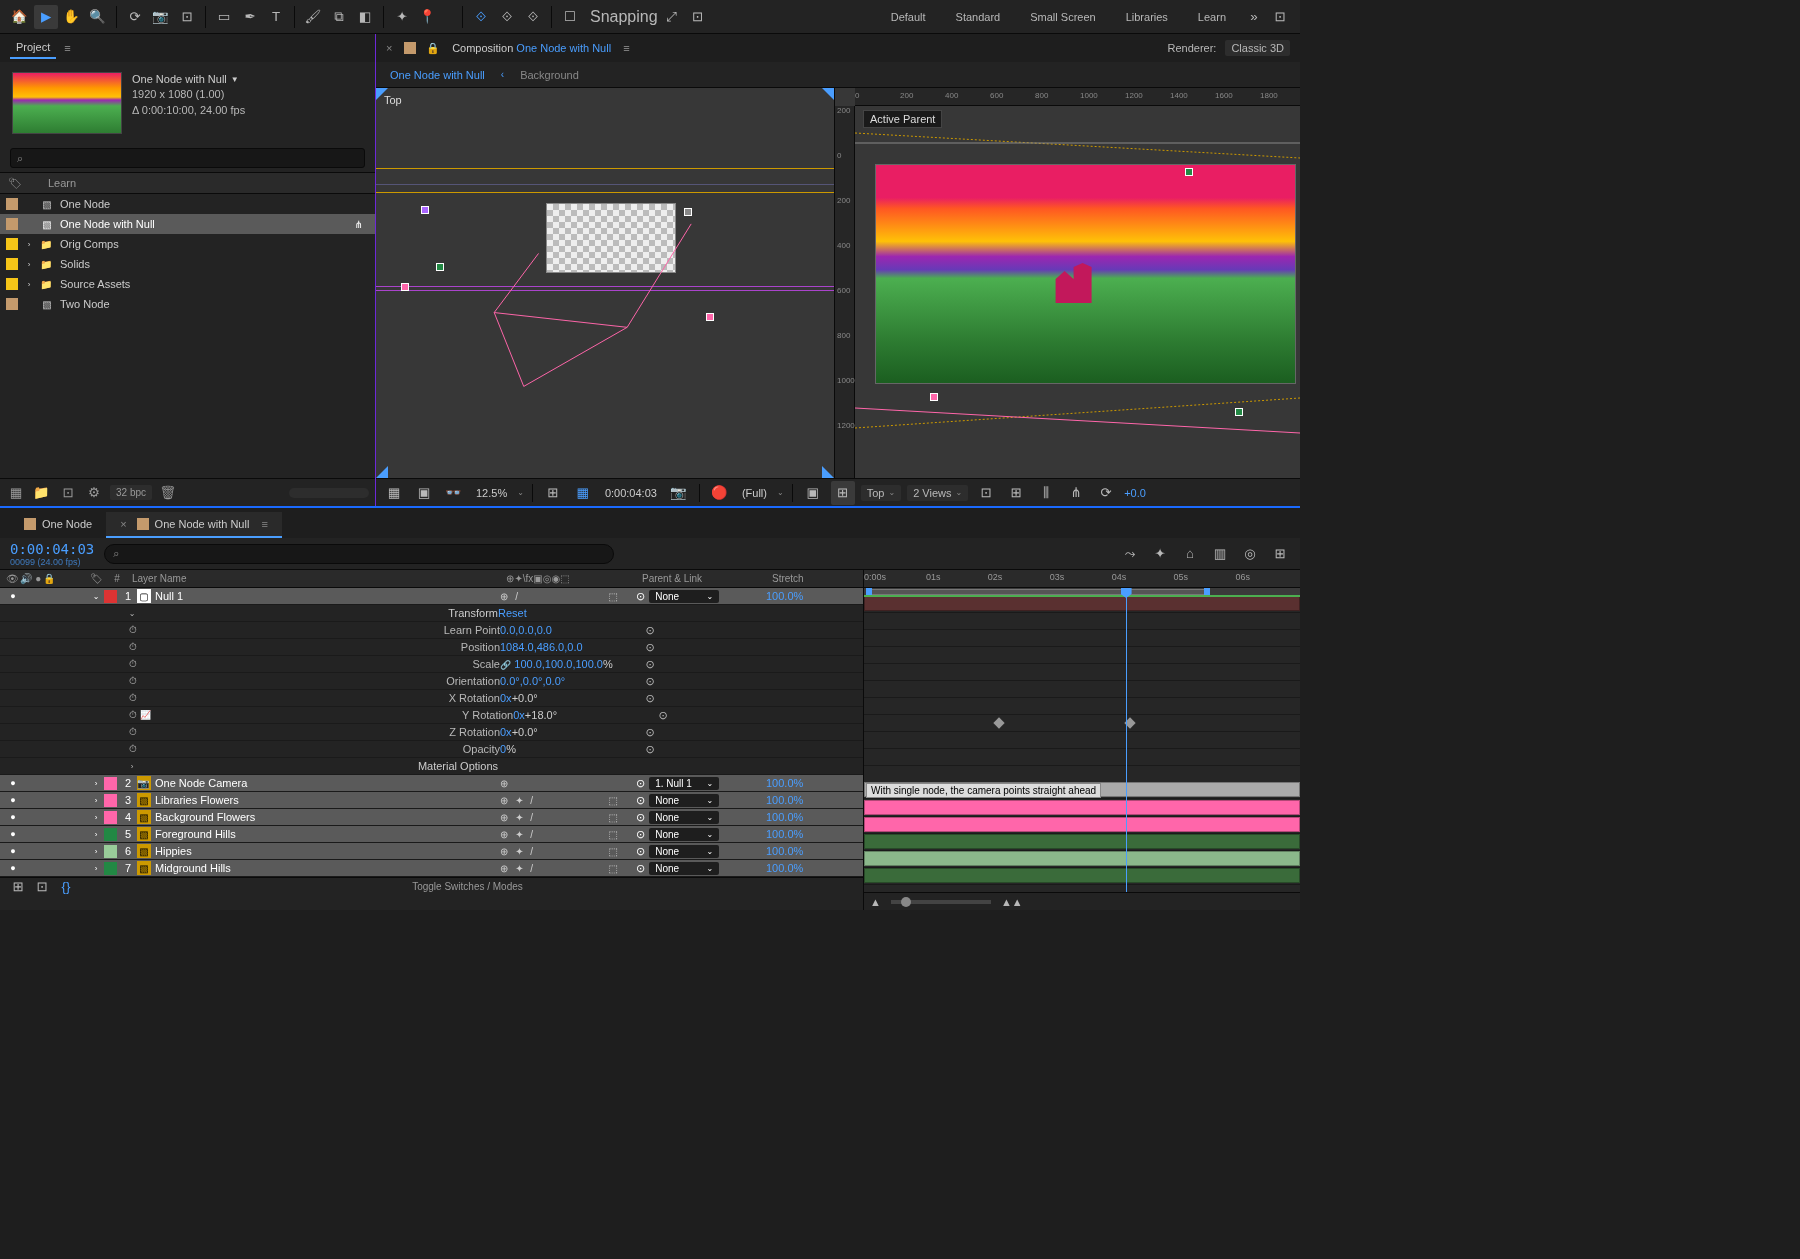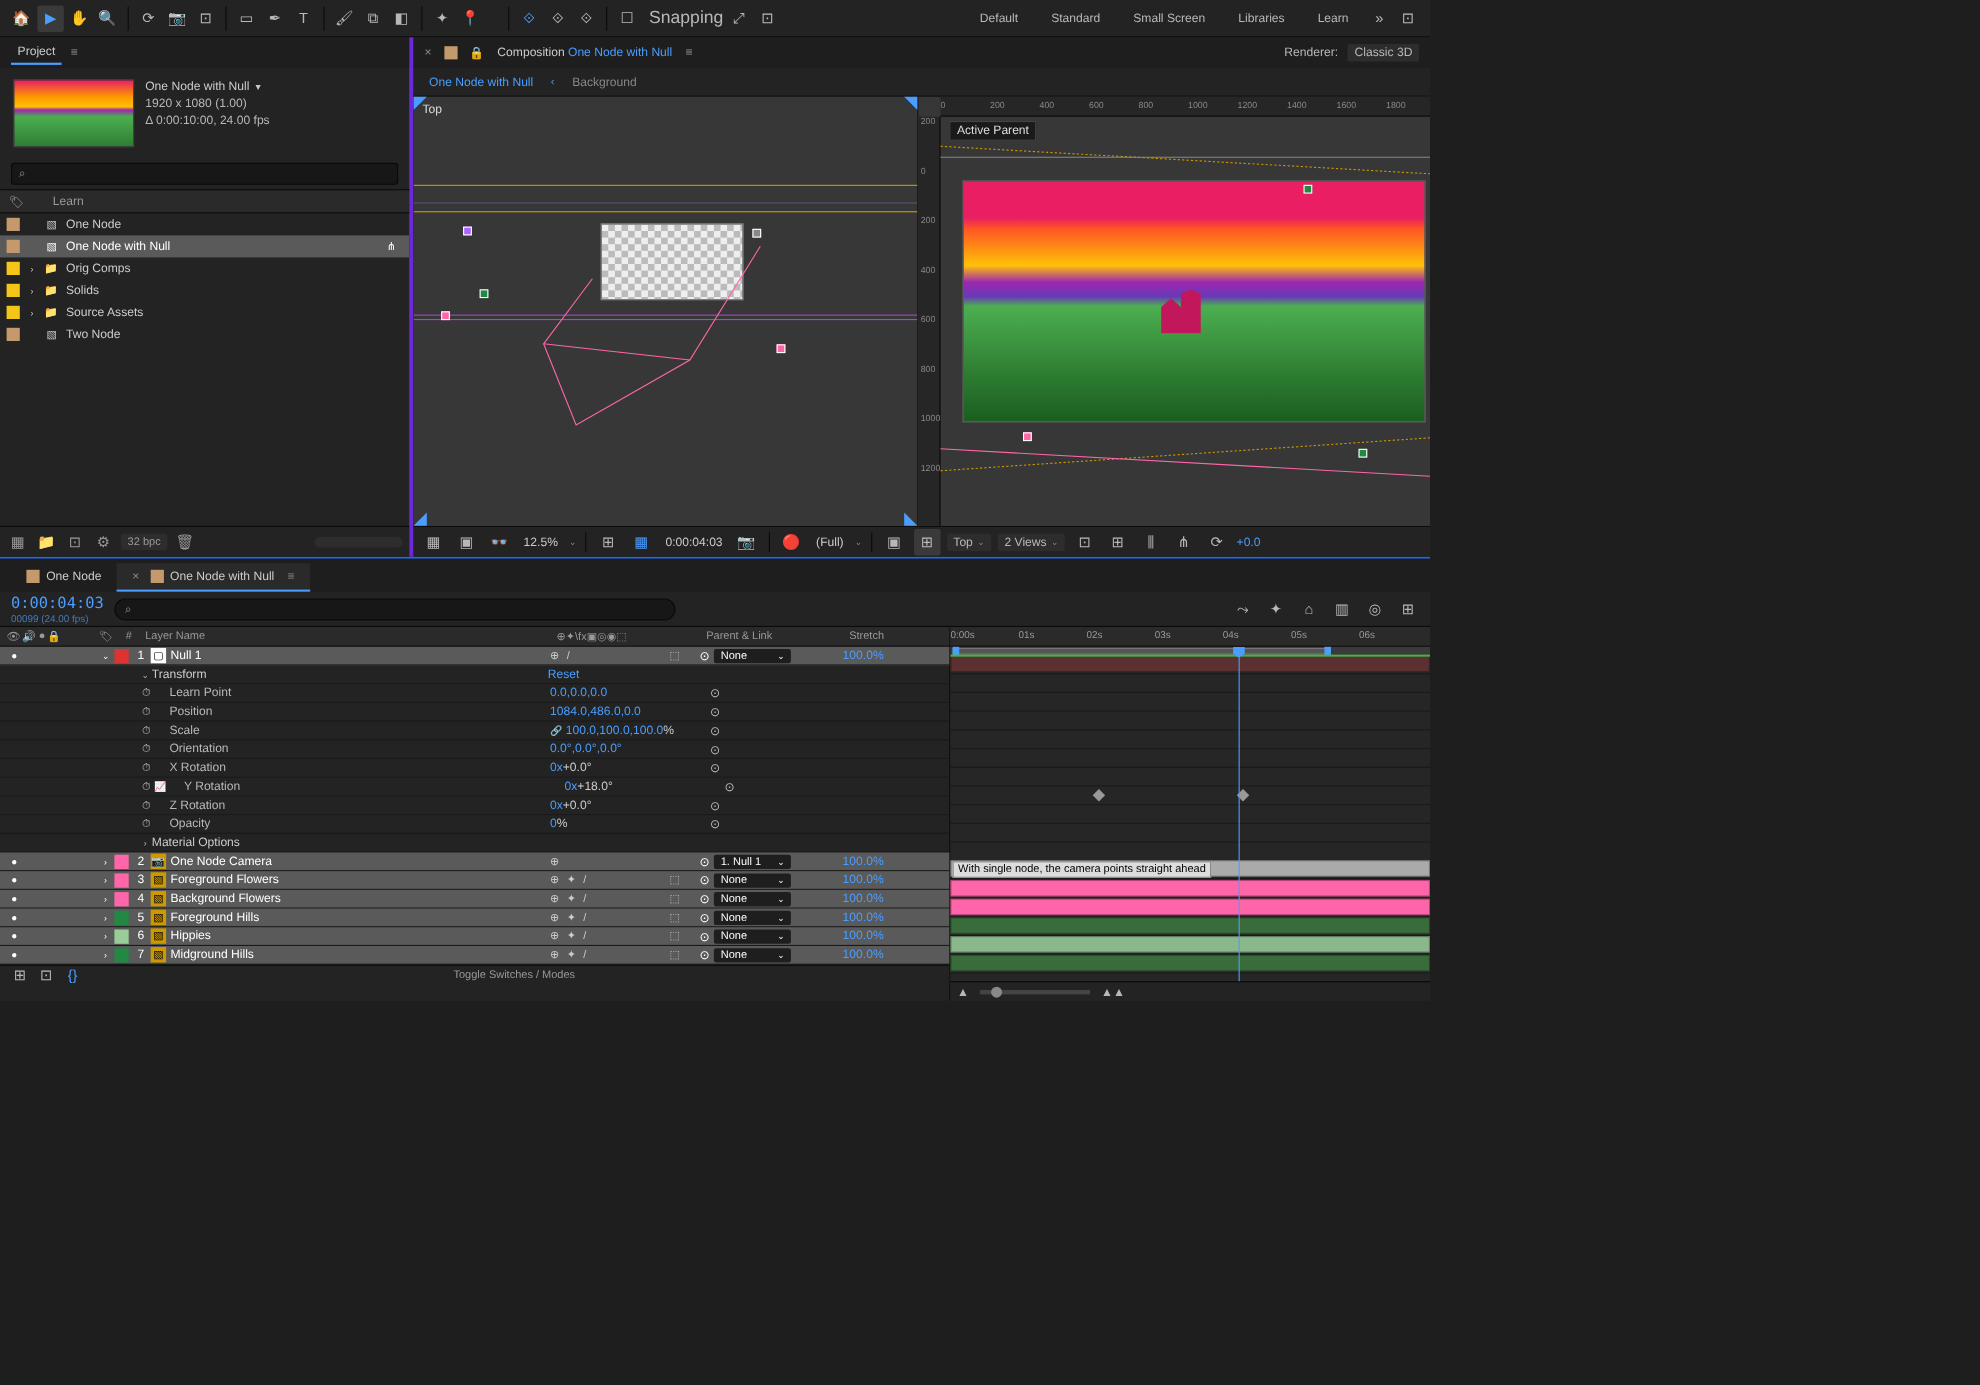--- a/index.html
+++ b/index.html
@@ -12,21 +12,21 @@
 .tb-btn.active { background:#3a3a3a; color:#4a9eff; }
 .tb-sep { width:1px; height:22px; background:#0a0a0a; margin:0 4px; }
 .tb-spacer { flex:1; }
 .ws-btn { padding:0 14px; height:34px; background:transparent; border:none; color:#b8b8b8; font-size:11px; cursor:pointer; }
 .snapping-label { margin-left:6px; font-size:16px; }
 
 
 .main { flex:0 0 474px; display:flex; border-bottom:2px solid #1a6aff; }
 
 
-.project-panel { width:376px; background:#232323; display:flex; flex-direction:column; border-right:4px solid #6d28d9; }
+.project-panel { width:376px; background:#232323; display:flex; flex-direction:column; border-right:1px solid #6d28d9; }
 .panel-tab-row { height:28px; display:flex; align-items:center; padding:0 10px; gap:8px; background:#1e1e1e; }
 .panel-tab { font-size:11px; color:#ccc; padding:4px 6px; }
 .panel-tab.active { border-bottom:2px solid #4a9eff; }
 .menu-icon { color:#999; }
 .comp-preview { display:flex; gap:10px; padding:10px 12px; }
 .thumb { width:110px; height:62px; background:linear-gradient(180deg,#e91e63 0%,#ff9800 25%,#ffc107 40%,#9c27b0 45%,#4caf50 55%,#2e7d32 100%); border:1px solid #444; }
 .comp-meta { font-size:11px; line-height:1.4; }
 .comp-title { color:#ccc; display:flex; align-items:center; gap:4px; }
 .arrow-down { font-size:8px; }
 .search-row { padding:4px 10px; }
@@ -114,21 +114,21 @@
 .layer-row .layer-icon { width:14px; height:14px; margin-right:4px; display:inline-flex; align-items:center; justify-content:center; font-size:10px; }
 .layer-row .name { flex:0 0 345px; }
 .layer-row .switches { flex:0 0 130px; font-size:10px; color:#ccc; letter-spacing:2px; display:flex; align-items:center; }
 .layer-row .cube { margin-left:auto; margin-right:10px; font-size:10px; }
 .layer-row .parent { flex:0 0 130px; display:flex; align-items:center; gap:4px; padding-left:6px; }
 .layer-row .parent-sel { background:#1e1e1e; padding:1px 6px; border-radius:2px; font-size:10px; display:flex; align-items:center; gap:8px; min-width:70px; justify-content:space-between; }
 .layer-row .stretch { flex:1; padding-left:6px; color:#4a9eff; }
 .prop-row { height:17px; display:flex; align-items:center; font-size:11px; border-bottom:1px solid #1a1a1a; padding-left:126px; }
 .prop-row .tw { width:12px; text-align:center; font-size:8px; }
 .prop-row .sw-icon { width:14px; text-align:center; font-size:10px; }
-.prop-row .pname { flex:0 0 360px; }
+.prop-row .pname { flex:0 0 360px;text-align:right; }
 .prop-row.group .pname { color:#ccc; }
 .prop-row .pval { color:#4a9eff; flex:0 0 140px; }
 .prop-row .pval .plain { color:#ccc; }
 .prop-row .expr { width:20px; text-align:center; font-size:11px; }
 .prop-row .reset { color:#4a9eff; }
 .tl-footer { height:18px; display:flex; align-items:center; background:#232323; border-top:1px solid #0a0a0a; padding:0 6px; font-size:10px; }
 .tl-footer .toggle-label { margin:0 auto; color:#999; }
 
 
 .time-ruler { height:18px; background:#2a2a2a; border-bottom:1px solid #0a0a0a; position:relative; font-size:9px; color:#999; }
@@ -531,21 +531,21 @@
     <div class="toggles">
                 <span class="eye">●</span>
                 <span></span>
                 <span></span>
                 <span></span>
               </div>
     <span class="tw">›</span>
     <span class="color-sw" style="background:#f6a"></span>
     <span class="num">3</span>
     <span class="layer-icon" style="background:#c90;color:#000">▧</span>
-    <span class="name">Foreground Flowers</span>
+    <span class="name">Libraries Flowers</span>
     <span class="switches">⊕ ✦ /<span class="cube">⬚</span></span>
     <span class="parent">
                 <span style="font-size:11px">⊙</span>
                 <span class="parent-sel">None<span style="font-size:8px">⌄</span></span>
               </span>
     <span class="stretch">100.0%</span>
             </div>
             <div class="layer-row sel">
     <div class="toggles">
                 <span class="eye">●</span>

